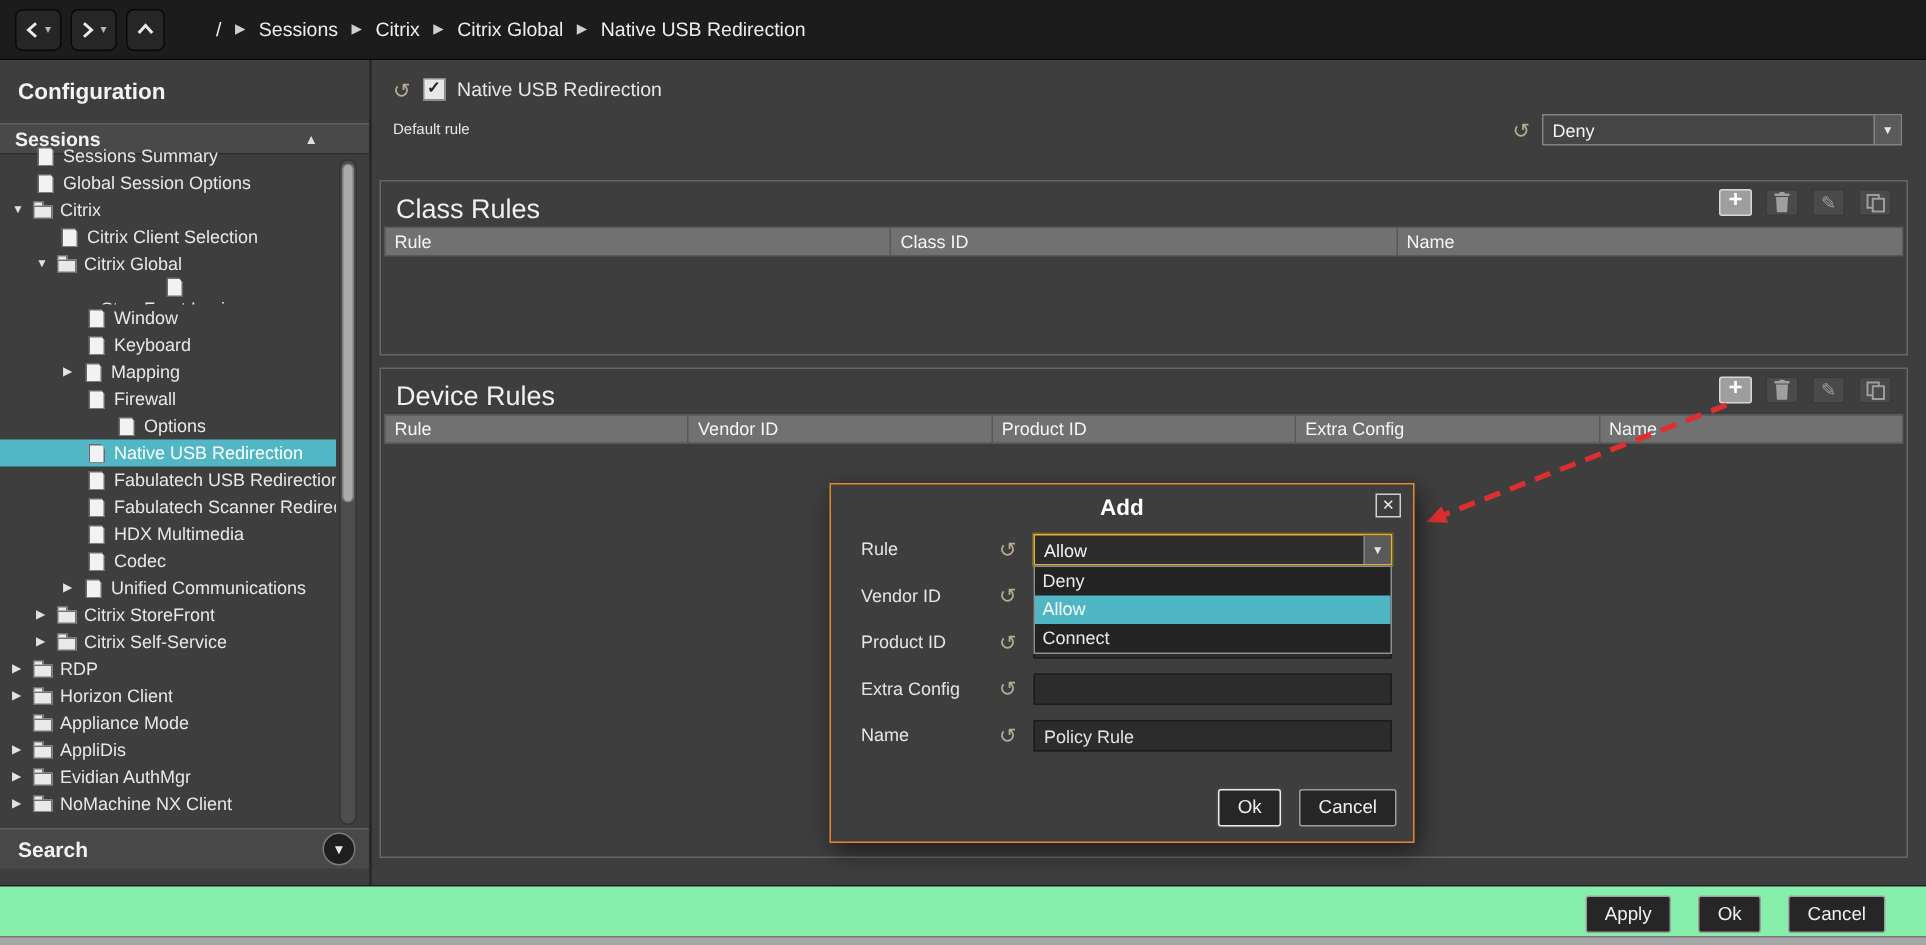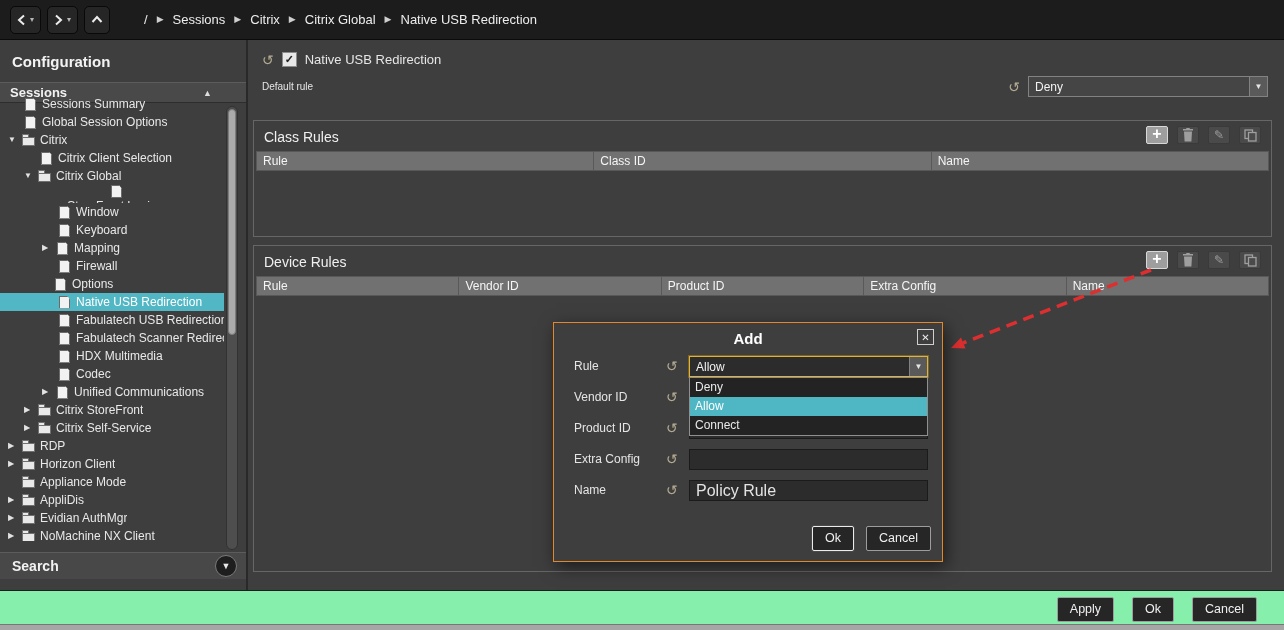--- a/index.html
+++ b/index.html
@@ -64,21 +64,21 @@
     border:1px solid #828282;cursor:pointer;}
   .combo-value{flex:1;padding:0 6px;font-size:12px;color:#f2f2f2;white-space:nowrap;overflow:hidden;}
   .combo-btn{width:17px;align-self:stretch;background:#5a5a5a;border-left:1px solid #828282;
     display:flex;align-items:center;justify-content:center;font-size:8px;color:#e6e6e6;cursor:pointer;}
   .deny-combo{width:240px;}
   .combo.focused{background:#2c2c2c;border:1px solid #ddb23e;box-shadow:0 0 0 1px #7a6420;}
 
   .groupbox{position:absolute;left:5px;width:1019px;border:1px solid #666;box-sizing:border-box;background:#3e3e3e;}
   #class-rules{top:80px;height:117px;}
   #device-rules{top:205px;height:327px;}
-  .gb-title{position:absolute;left:10px;top:8px;font-size:14px;color:#f0f0f0;}
+  .gb-title{position:absolute;left:10px;top:8px;font-size:18px;color:#f0f0f0;}
   .gb-toolbar{position:absolute;right:10px;top:5px;display:flex;gap:9px;}
   .tb-btn{width:22px;height:18px;display:flex;align-items:center;justify-content:center;
     background:#4a4a4a;border:1px solid #3a3a3a;border-radius:2px;cursor:pointer;box-sizing:border-box;}
   .tb-btn.primary{background:#9e9e9e;border-color:#d8d8d8;}
   .tb-plus{color:#ffffff;font-size:16px;font-weight:bold;line-height:1;margin-top:-2px;}
   .tb-pencil{color:#9f9f9f;font-size:12px;line-height:1;}
   .table-head{position:absolute;left:2px;right:2px;top:30px;height:20px;display:flex;
     border:1px solid #585858;box-sizing:border-box;}
   .th{flex:1;background:#717171;border-right:1px solid #595959;font-size:12px;color:#f5f5f5;
     line-height:18px;padding:0 6px;box-sizing:border-box;overflow:hidden;white-space:nowrap;cursor:pointer;}
@@ -91,21 +91,21 @@
     border:1px solid #e2882c;box-sizing:border-box;box-shadow:3px 5px 16px rgba(0,0,0,0.55);z-index:30;}
   .dlg-title{position:absolute;left:0;top:7px;width:100%;text-align:center;font-size:15px;font-weight:bold;color:#ffffff;}
   .dlg-close{position:absolute;right:8px;top:6px;width:17px;height:16px;border:1px solid #cfcfcf;
     background:#3e3e3e;color:#ececec;font-size:10px;display:flex;align-items:center;justify-content:center;
     cursor:pointer;box-sizing:border-box;}
   .dlg-row{position:absolute;left:0;width:100%;height:21px;}
   .dlg-label{position:absolute;left:20px;top:3px;font-size:12px;color:#e5e5e5;}
   .dlg-reset{position:absolute;left:112px;top:3px;}
   .rule-combo{position:absolute;left:135px;top:0;width:239px;}
   input.text-input{position:absolute;left:135px;top:0;width:239px;height:21px;box-sizing:border-box;
-    background:#2c2c2c;border:1px solid #1b1b1b;color:#e3e3e3;font-size:16px;
+    background:#2c2c2c;border:1px solid #1b1b1b;color:#e3e3e3;font-size:12px;
     font-family:"Liberation Sans",sans-serif;padding:0 6px;outline:none;}
   .combo-list{position:absolute;left:135px;top:54px;width:239px;background:#232323;
     border:1px solid #909090;z-index:40;box-sizing:border-box;}
   .combo-option{height:19px;line-height:19px;padding:0 5px;font-size:12px;color:#e9e9e9;cursor:pointer;}
   .combo-option.selected{background:#4fb6c4;color:#ffffff;}
   .dlg-buttons{position:absolute;right:11px;top:203px;display:flex;gap:12px;}
 
   .btn{background:#262626;border:1px solid #9d9d9d;color:#f0f0f0;font-size:12.5px;padding:4px 12px;
     border-radius:2px;cursor:pointer;font-family:"Liberation Sans",sans-serif;line-height:1.2;}
   .btn.focus-ring{border-color:#ececec;box-shadow:0 0 0 1px #4a4a4a;}
@@ -195,21 +195,21 @@
         </div>
         <div class="tree-row" style="padding-left: 42px;">
           <span class="expander">▶</span>
           <span class="titem-icon doc-icon"></span>
           <span class="titem-label">Mapping</span>
         </div>
         <div class="tree-row" style="padding-left: 58px;">
           <span class="titem-icon doc-icon"></span>
           <span class="titem-label">Firewall</span>
         </div>
-        <div class="tree-row" style="padding-left: 54px;">
+        <div class="tree-row" style="padding-left: 78px;">
           <span class="titem-icon doc-icon"></span>
           <span class="titem-label">Options</span>
         </div>
         <div class="tree-row selected" style="padding-left: 58px;">
           <span class="titem-icon doc-icon"></span>
           <span class="titem-label">Native USB Redirection</span>
         </div>
         <div class="tree-row" style="padding-left: 58px;">
           <span class="titem-icon doc-icon"></span>
           <span class="titem-label">Fabulatech USB Redirection</span>

